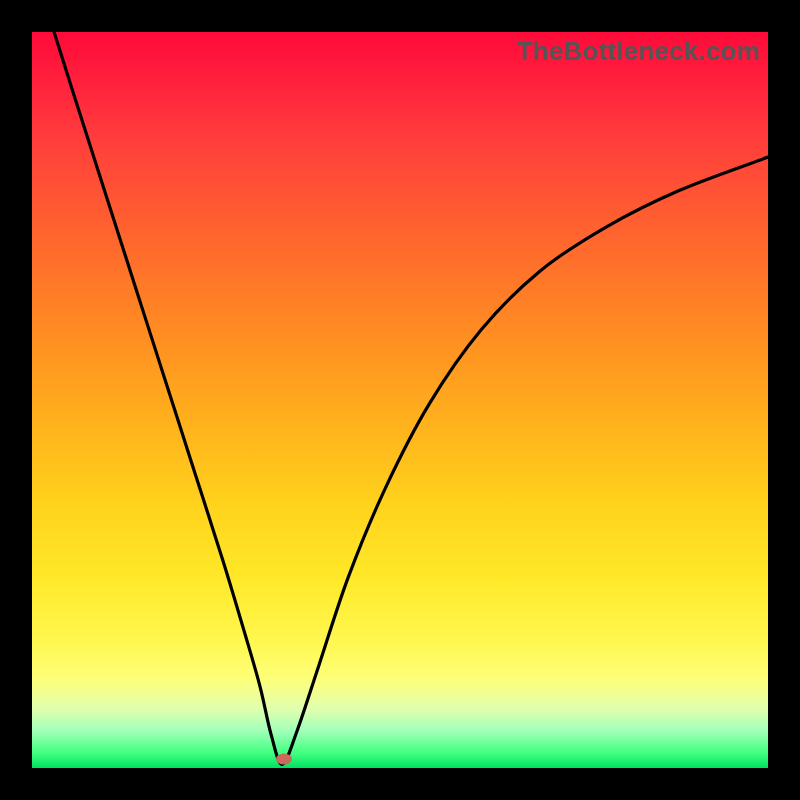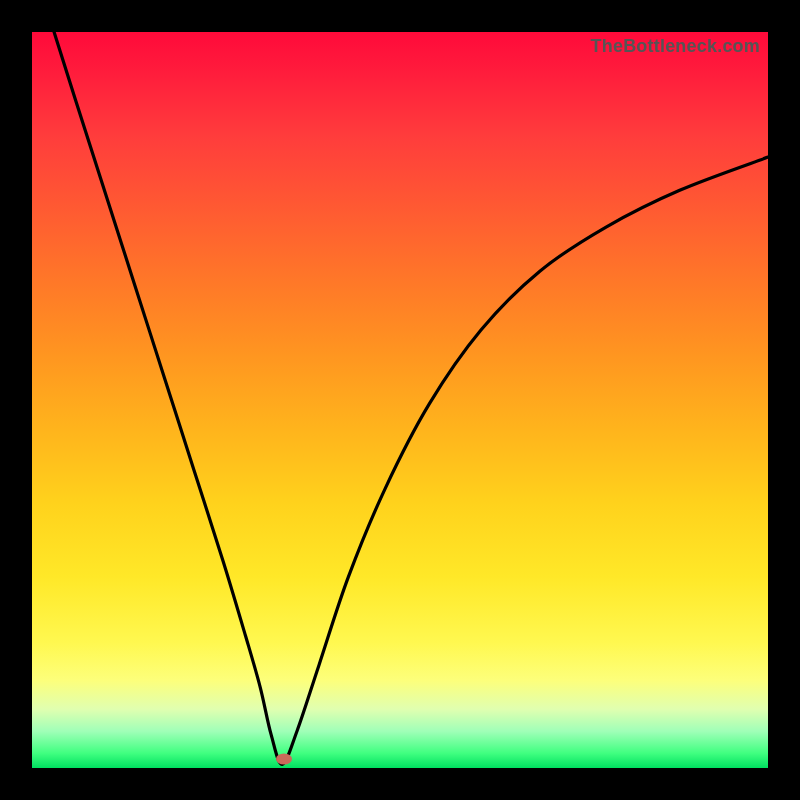--- a/index.html
+++ b/index.html
@@ -31,21 +31,21 @@
       #e0ffb0 92%,
       #a0ffb8 95%,
       #40ff80 98%,
       #00e060 100%);
   }
   .watermark {
     position: absolute;
     top: 4px;
     right: 8px;
     font-family: Arial, Helvetica, sans-serif;
-    font-size: 18px;
+    font-size: 26px;
     font-weight: 600;
     color: #555;
     letter-spacing: 0.2px;
   }
   .curve-svg {
     position: absolute;
     left: 0;
     top: 0;
     width: 736px;
     height: 736px;

